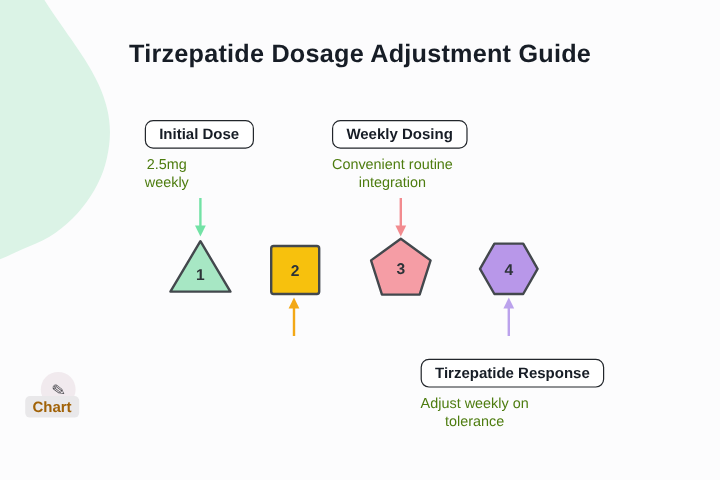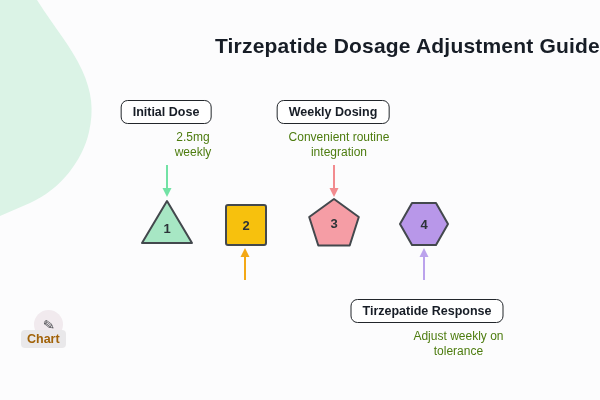--- a/index.html
+++ b/index.html
@@ -2,26 +2,26 @@
 <html><head>
 <meta charset="utf-8">
 <style>
   html,body{margin:0;padding:0;}
   .canvas{
     position:relative; width:600px; height:400px; overflow:hidden;
     background:#fcfcfd; font-family:"Liberation Sans", sans-serif;
   }
   .blob{position:absolute; left:0; top:0; width:100px; height:220px;}
   .title{
-    position:absolute; left:0; top:34px; width:600px; text-align:right;
+    position:absolute; left:0; top:34px; width:600px; text-align:center;
     font-size:21px; font-weight:800; color:#171d26; letter-spacing:.2px;
   }
   .anno{
     position:absolute; transform:translateX(-50%);
-    display:flex; flex-direction:column; align-items:flex-end;
+    display:flex; flex-direction:column; align-items:flex-start;
   }
   .pill{
     display:inline-block; background:#ffffff; border:1.5px solid #22262b;
     border-radius:7px; padding:4px 11px; font-size:12.5px; font-weight:bold;
     color:#171d26; white-space:nowrap;
   }
   .desc{
     margin-top:6px; font-size:12px; line-height:1.25; color:#4d7c0f;
     text-align:center;
   }

